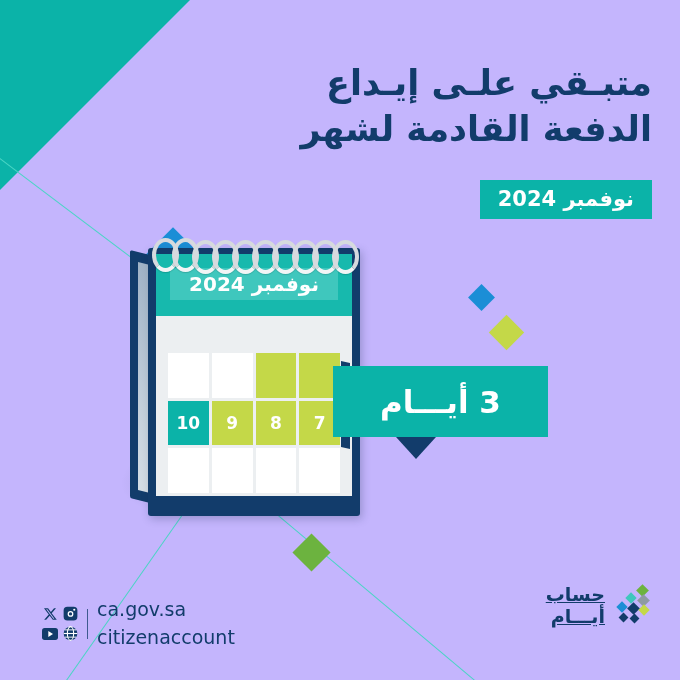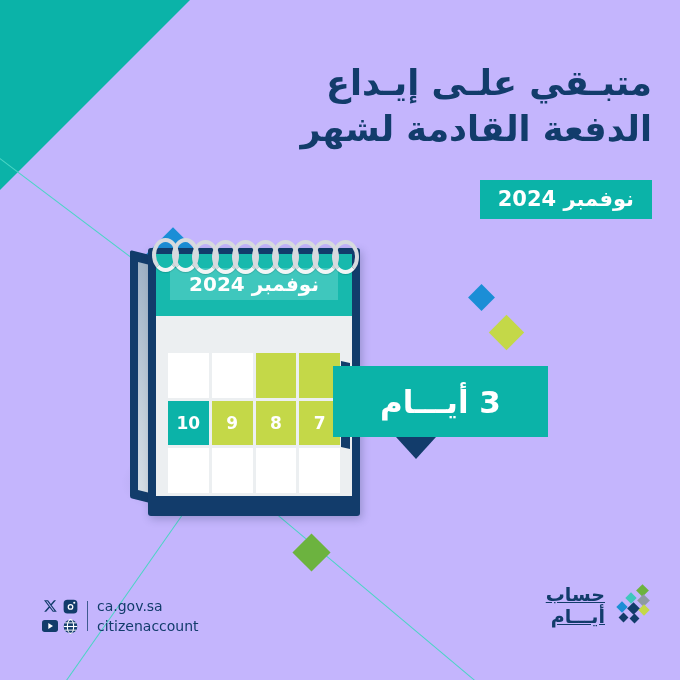--- a/index.html
+++ b/index.html
@@ -181,21 +181,21 @@
     width:16px;height:16px;
     color:#123c6b;
     display:flex;align-items:center;justify-content:center;
   }
   .sicon svg{display:block;}
   .divider{
     width:1px;height:30px;background:#123c6b;opacity:.75;
   }
   .handles{
     color:#123c6b;
-    font-size:14px;
+    font-size:19px;
     line-height:1.45;
     font-weight:normal;
   }
 
   .logo{
     position:absolute;right:26px;top:584px;
     display:flex;align-items:center;gap:7px;
     direction:rtl;
   }
   .logo-text{

